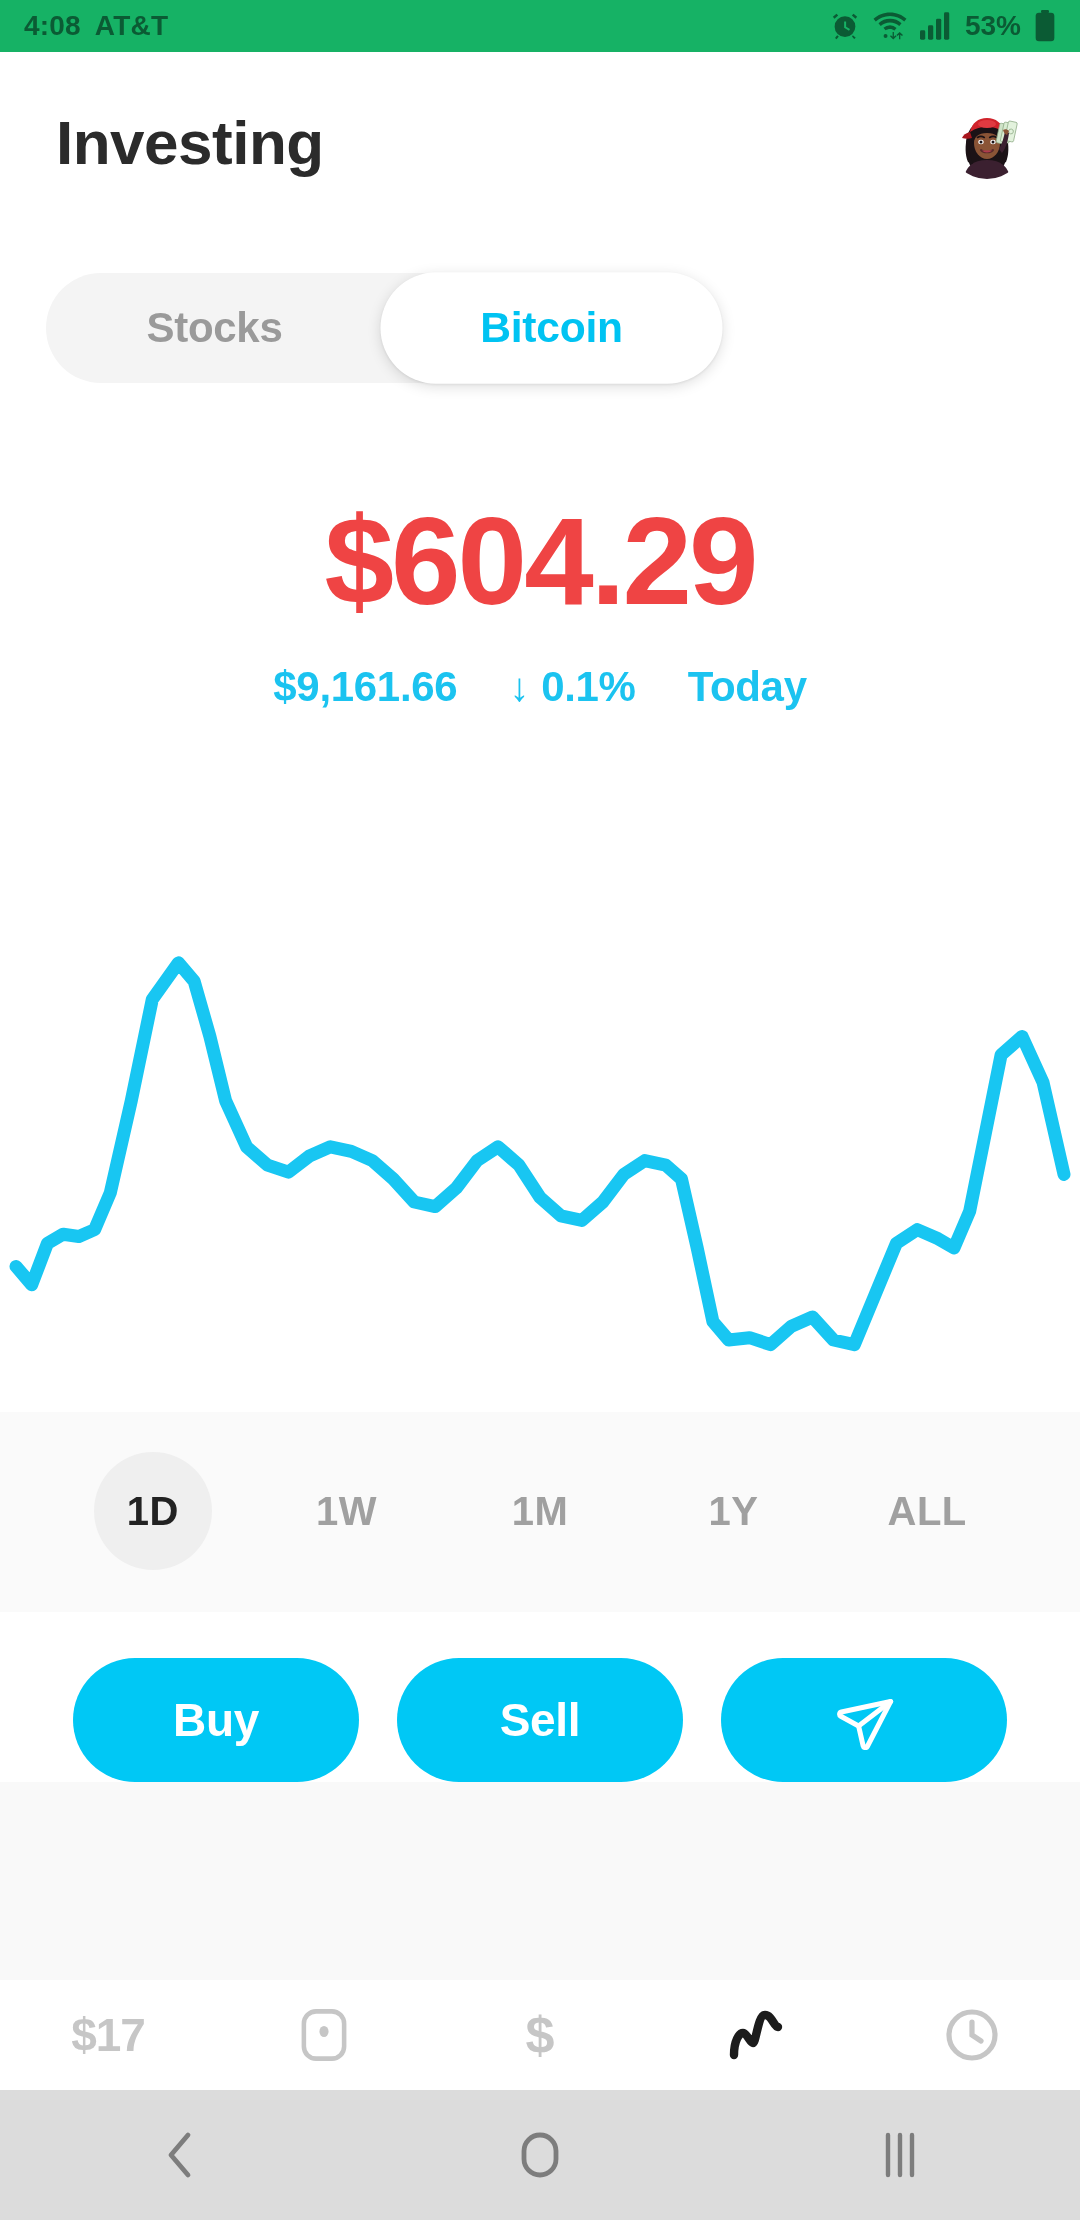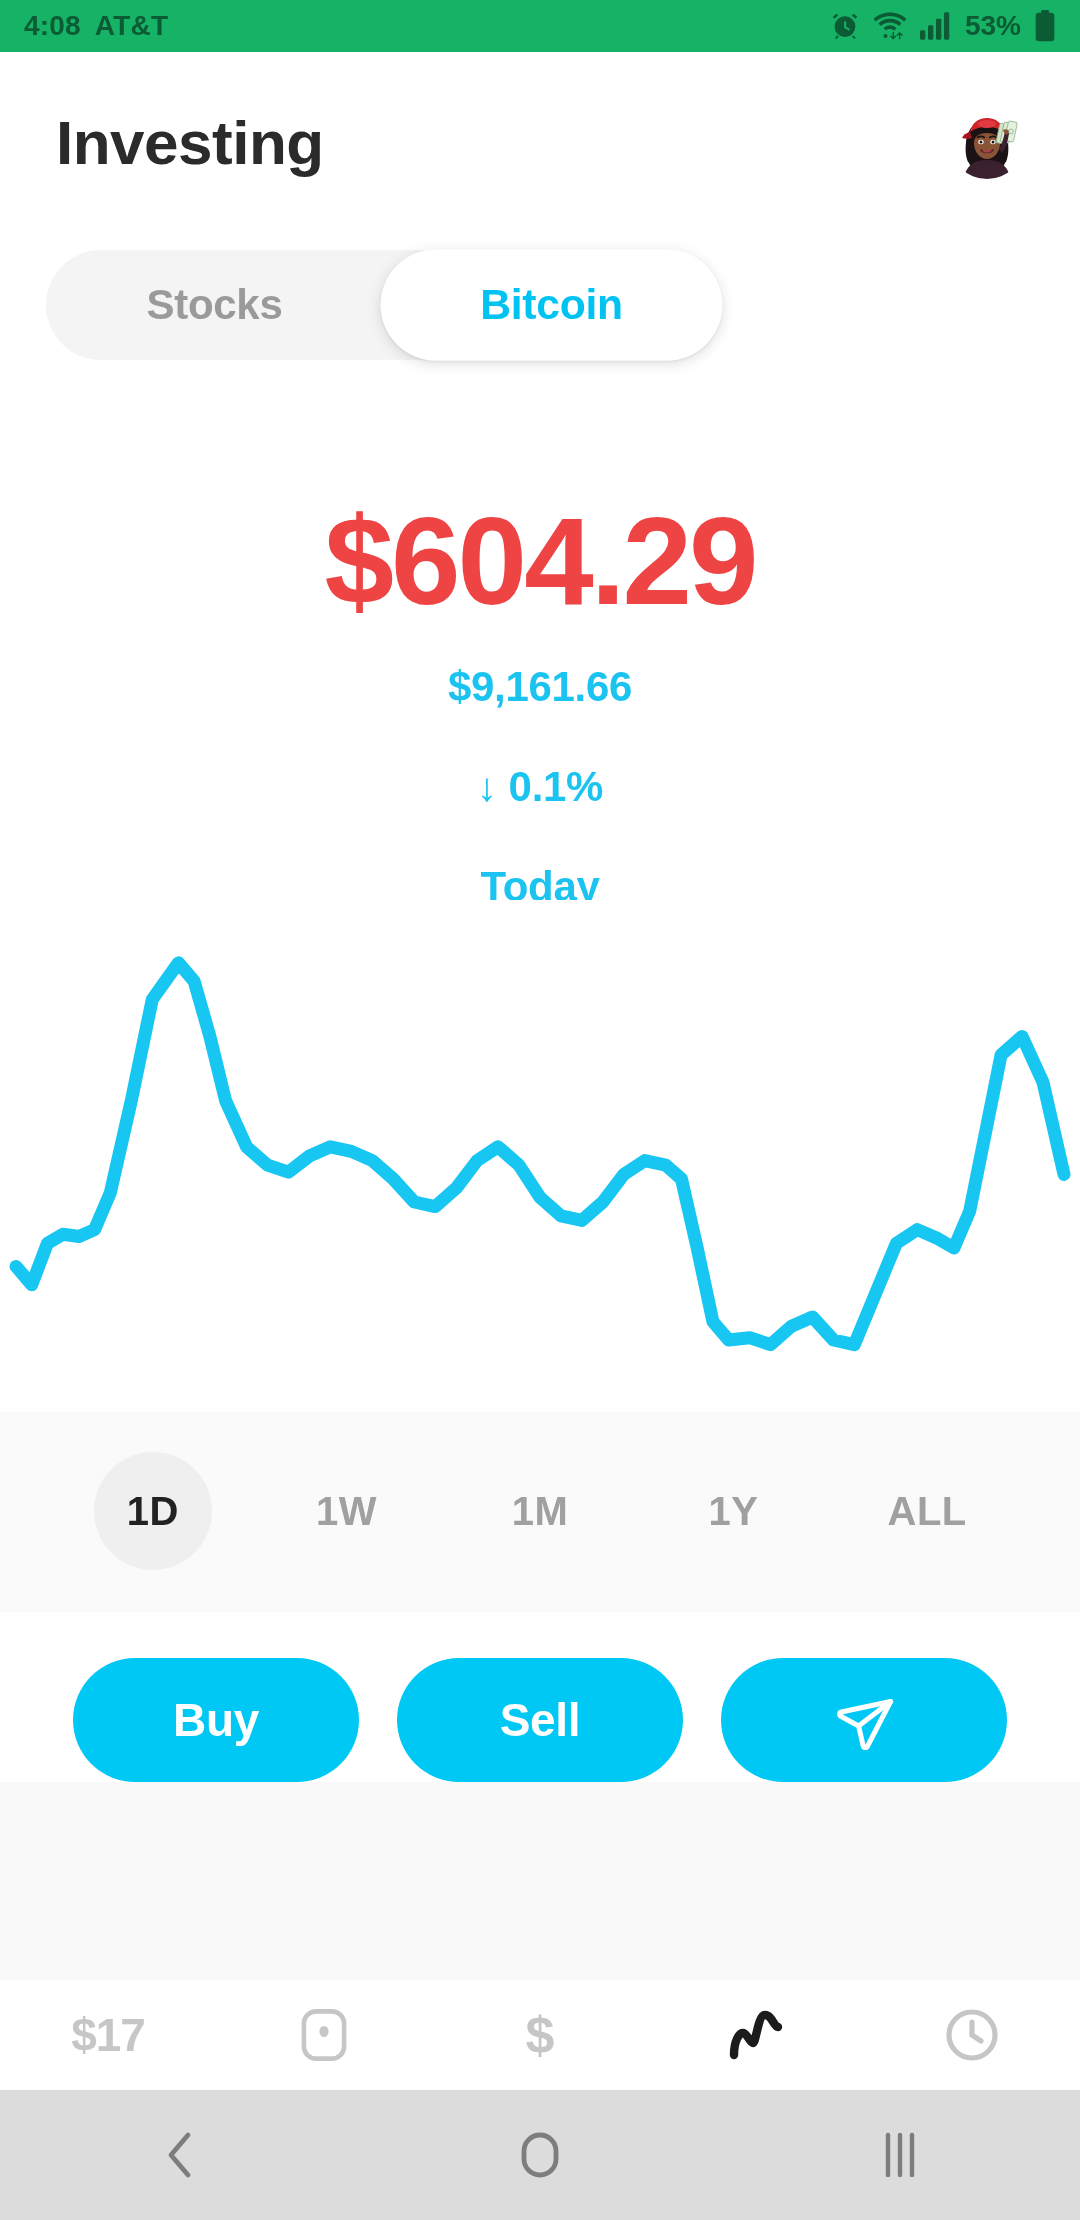--- a/index.html
+++ b/index.html
@@ -28,21 +28,21 @@
   }
   #page-title { font-size:62px; font-weight:700; color:#2b2b2b; letter-spacing:-.5px; }
   #avatar {
     margin-left:auto; width:74px; height:74px; border-radius:50%;
     overflow:hidden; position:relative; background:#fff;
   }
   #avatar svg { display:block; }
 
   
   #segmented {
-    position:absolute; top:250px; left:46px; width:672px; height:110px;
+    position:absolute; top:273px; left:46px; width:672px; height:110px;
     background:#F4F4F4; border-radius:55px; display:flex; align-items:center;
   }
   .seg {
     flex:1; height:110px; display:flex; align-items:center; justify-content:center;
     font-size:42px; font-weight:700; color:#9a9a9a; border-radius:55px;
     letter-spacing:-.3px;
   }
   .seg.active {
     background:#ffffff; color:#00C3F2;
     box-shadow:0 3px 14px rgba(0,0,0,.13), 0 1px 3px rgba(0,0,0,.08);
@@ -51,21 +51,21 @@
   
   #segmented .seg.active { margin-right:-2px; }
 
   
   #price-block { position:absolute; top:498px; left:0; width:1080px; text-align:center; }
   #portfolio-value {
     font-size:125px; font-weight:700; color:#ef4444; letter-spacing:-3px; line-height:1;
   }
   #price-row {
     margin-top:40px; display:flex; align-items:center; justify-content:center;
-    gap:52px; color:#1BC3F0; font-size:42px; font-weight:700; letter-spacing:-.3px;flex-direction:column;
+    gap:52px; color:#1BC3F0; font-size:42px; font-weight:700; letter-spacing:-.3px;
   }
   #change-group { display:flex; align-items:center; gap:12px; }
   #arrow-icon { font-size:40px; line-height:1; }
 
   
   #chart-area {
     position:absolute; top:900px; left:0; width:1080px; height:512px;
     background:#ffffff;
   }
   #chart-svg { display:block; width:1080px; height:512px; }

